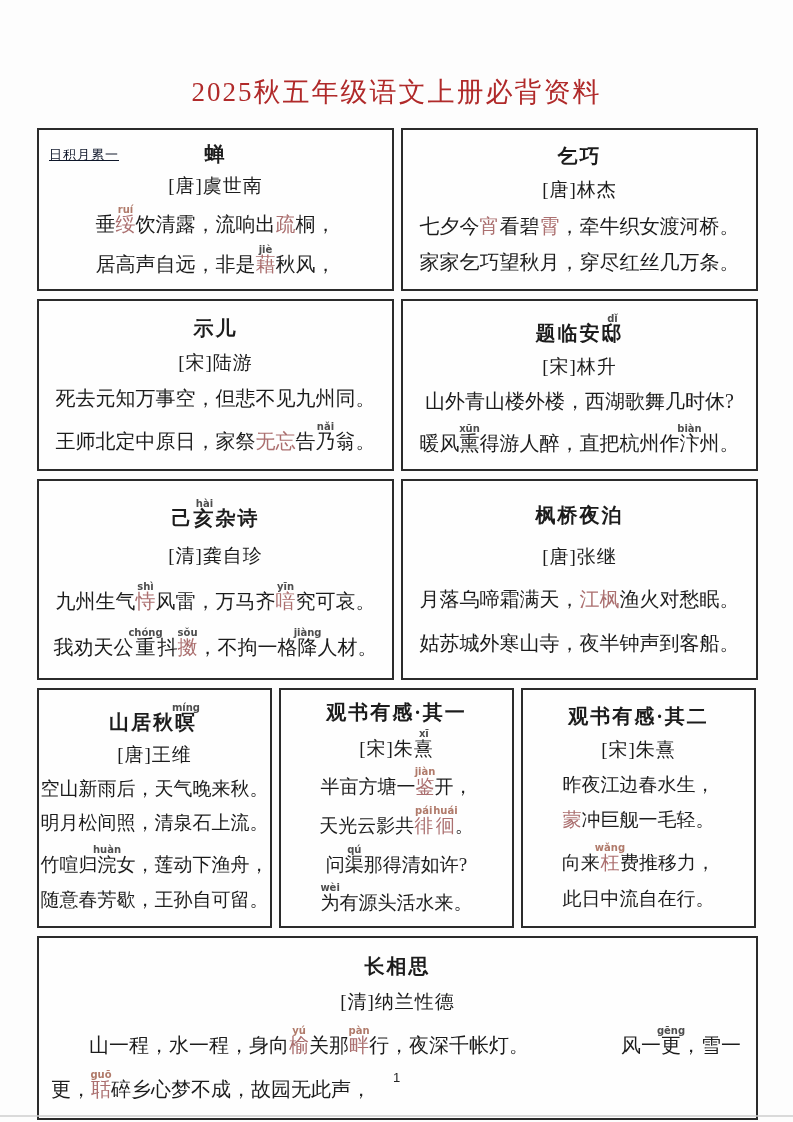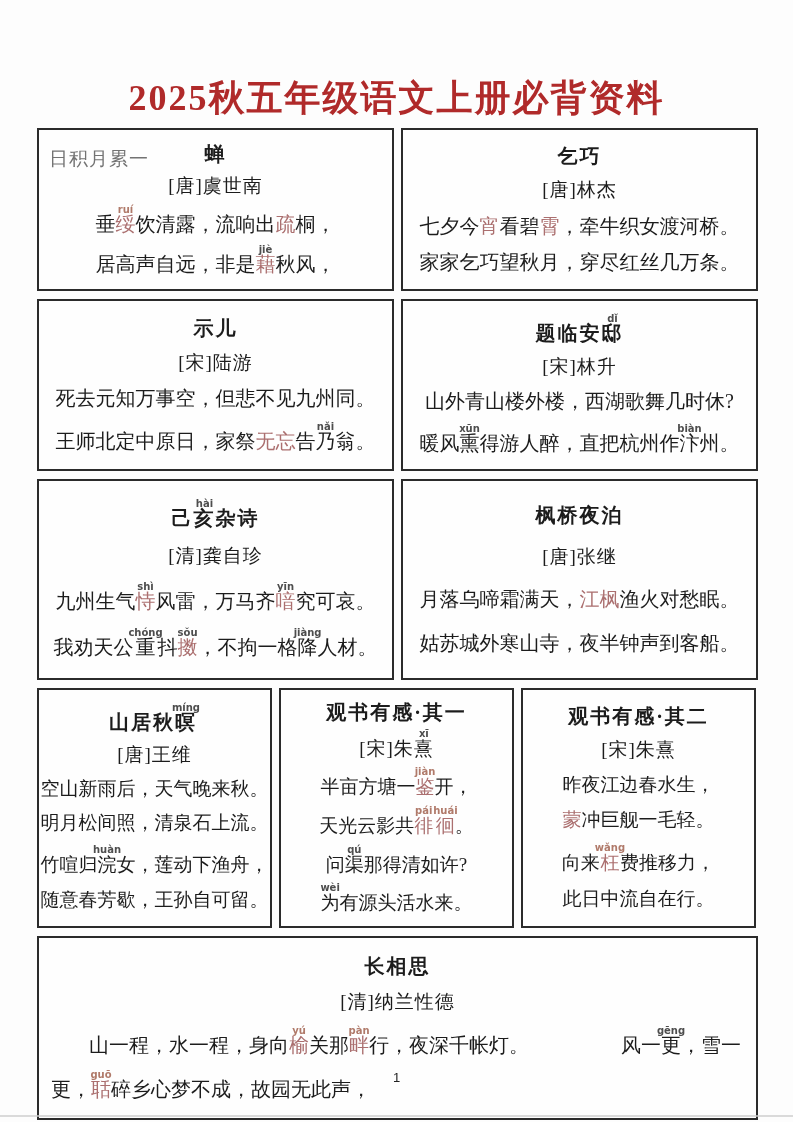--- a/index.html
+++ b/index.html
@@ -4,21 +4,21 @@
 <style>
   html,body{margin:0;padding:0;}
   body{
     width:793px;height:1122px;position:relative;overflow:hidden;
     background:#fdfdfd;
     font-family:"Liberation Serif","DejaVu Serif",serif;
     color:#1c1c1c;
   }
   .page-title{
     position:absolute;top:74px;left:0;width:100%;
-    text-align:center;font-size:36px;font-weight:700;
+    text-align:center;font-size:27px;font-weight:400;
     letter-spacing:2px;color:var(--title-red,#b02a2a);
   }
   .grid{
     position:absolute;left:37px;top:128px;width:721px;
     display:flex;flex-wrap:wrap;gap:8px 7px;align-content:flex-start;
   }
   .box{
     box-sizing:border-box;border:2px solid #2b2b2b;background:#fefefe;
     position:relative;display:flex;flex-direction:column;
     justify-content:space-evenly;align-items:center;
@@ -26,22 +26,23 @@
   }
   .half{width:357px;}
   .third{width:235px;}
   .full{width:721px;}
   .r1{height:163px;}
   .r2{height:172px;}
   .r3{height:201px;}
   .r4{height:240px;}
   .r5{height:184px;}
   .corner{
-    position:absolute;left:10px;top:16px;font-size:19px;color:#737373;
+    position:absolute;left:10px;top:16px;font-size:13px;color:#0f172a;
     letter-spacing:1px;
+    text-decoration:underline;
   }
   .title{font-size:20px;letter-spacing:2px;font-weight:600;line-height:24px;}
   .author{font-size:19px;letter-spacing:1px;line-height:24px;}
   .line{font-size:20px;line-height:26px;white-space:nowrap;}
   .third .line{font-size:19px;}
   .full .line.flow{width:100%;text-align:left;white-space:normal;padding:0 8px;box-sizing:border-box;}
   .full .line.flow.first{text-indent:38px;}
   .hl{color:var(--rose,#ab6f6f);}
   ruby{ruby-position:over;}
   rt{

